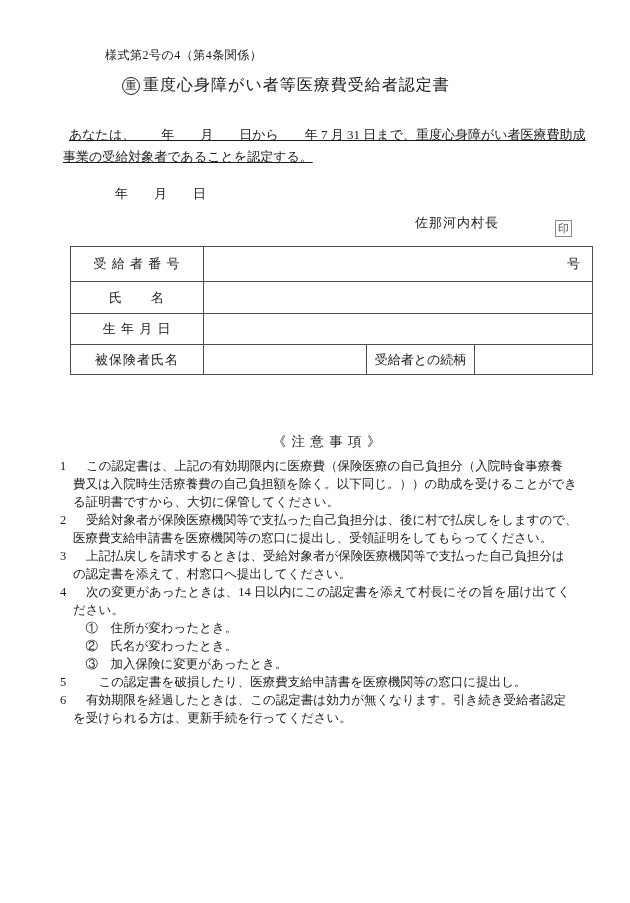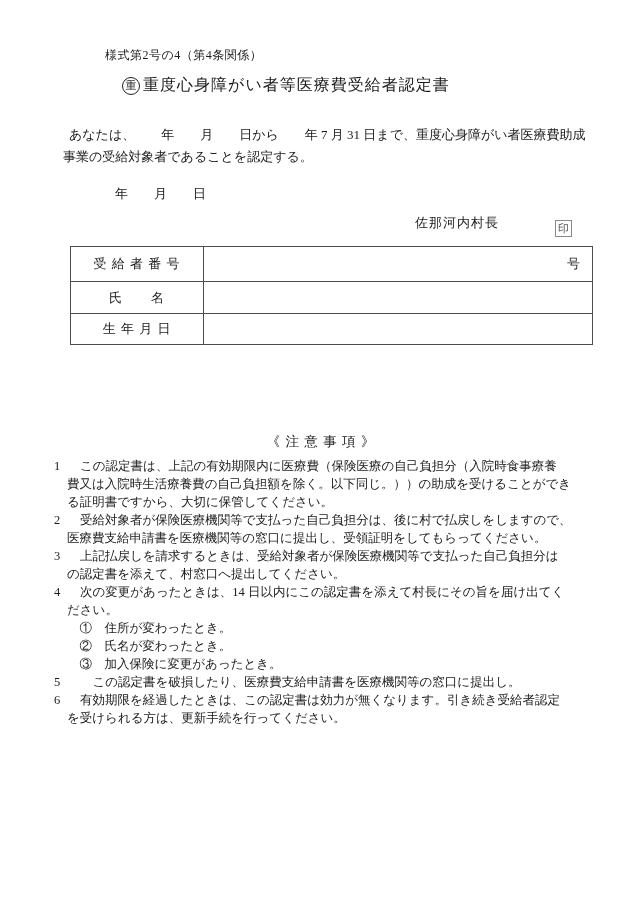--- a/index.html
+++ b/index.html
@@ -27,21 +27,21 @@
     display: inline-flex; align-items: center; justify-content: center;
     width: 18px; height: 18px;
     border: 1.3px solid #222; border-radius: 50%;
     font-size: 11px; margin-right: 3px; flex: 0 0 auto;
     letter-spacing: 0;
   }
 
   .certify-text {
     position: absolute; left: 63px; top: 124px; width: 532px;
     font-size: 13px; line-height: 22px;
-    white-space: pre-wrap; text-indent: 6px;
+    white-space: pre-wrap; text-indent: 6px; text-decoration: underline;
   }
 
   .date-line {
     position: absolute; left: 115px; top: 185px;
     font-size: 13px; white-space: pre;
   }
 
   .mayor-line {
     position: absolute; left: 388px; top: 214px;
     font-size: 13px; letter-spacing: 1px; margin-left: 27px;
@@ -68,21 +68,21 @@
   }
   .cert-table td.lbl { text-align: center; letter-spacing: 1px; }
   .cert-table tr.r1 td { height: 35px; }
   .cert-table tr.r2 td { height: 44px; }
   .cert-table tr.r3 td { height: 32px; }
   .cert-table tr.r4 td { height: 31px; }
   .cert-table tr.r5 td { height: 30px; }
   .cert-table td.num-cell { text-align: right; padding-right: 12px; }
 
   .notes {
-    position: absolute; left: 54px; top: 433px; width: 534px;
+    position: absolute; left: 60px; top: 433px; width: 534px;
   }
   .notes-heading {
     text-align: center; font-size: 13.5px; letter-spacing: 1px;
     margin-bottom: 6px;
   }
   .note-item {
     position: relative;
     padding-left: 13px;
     font-size: 12.5px; line-height: 18px;
   }
@@ -128,20 +128,26 @@
       <td class="num-cell" colspan="3">号</td>
     </tr>
     <tr class="r3">
       <td class="lbl">氏　　名</td>
       <td colspan="3"></td>
     </tr>
     <tr class="r4">
       <td class="lbl">生 年 月 日</td>
       <td colspan="3"></td>
     </tr>
+    <tr class="r5">
+      <td class="lbl">被保険者氏名</td>
+      <td></td>
+      <td class="lbl" style="letter-spacing:0;">受給者との続柄</td>
+      <td></td>
+    </tr>
   </tbody>
     </table>
 
   <div class="notes">
     <div class="notes-heading">《 注 意 事 項 》</div>
 
     <div class="note-item">
       <span class="note-num">1</span>
       <div class="note-text">この認定書は、上記の有効期限内に医療費（保険医療の自己負担分（入院時食事療養
 費又は入院時生活療養費の自己負担額を除く。以下同じ。））の助成を受けることができ

